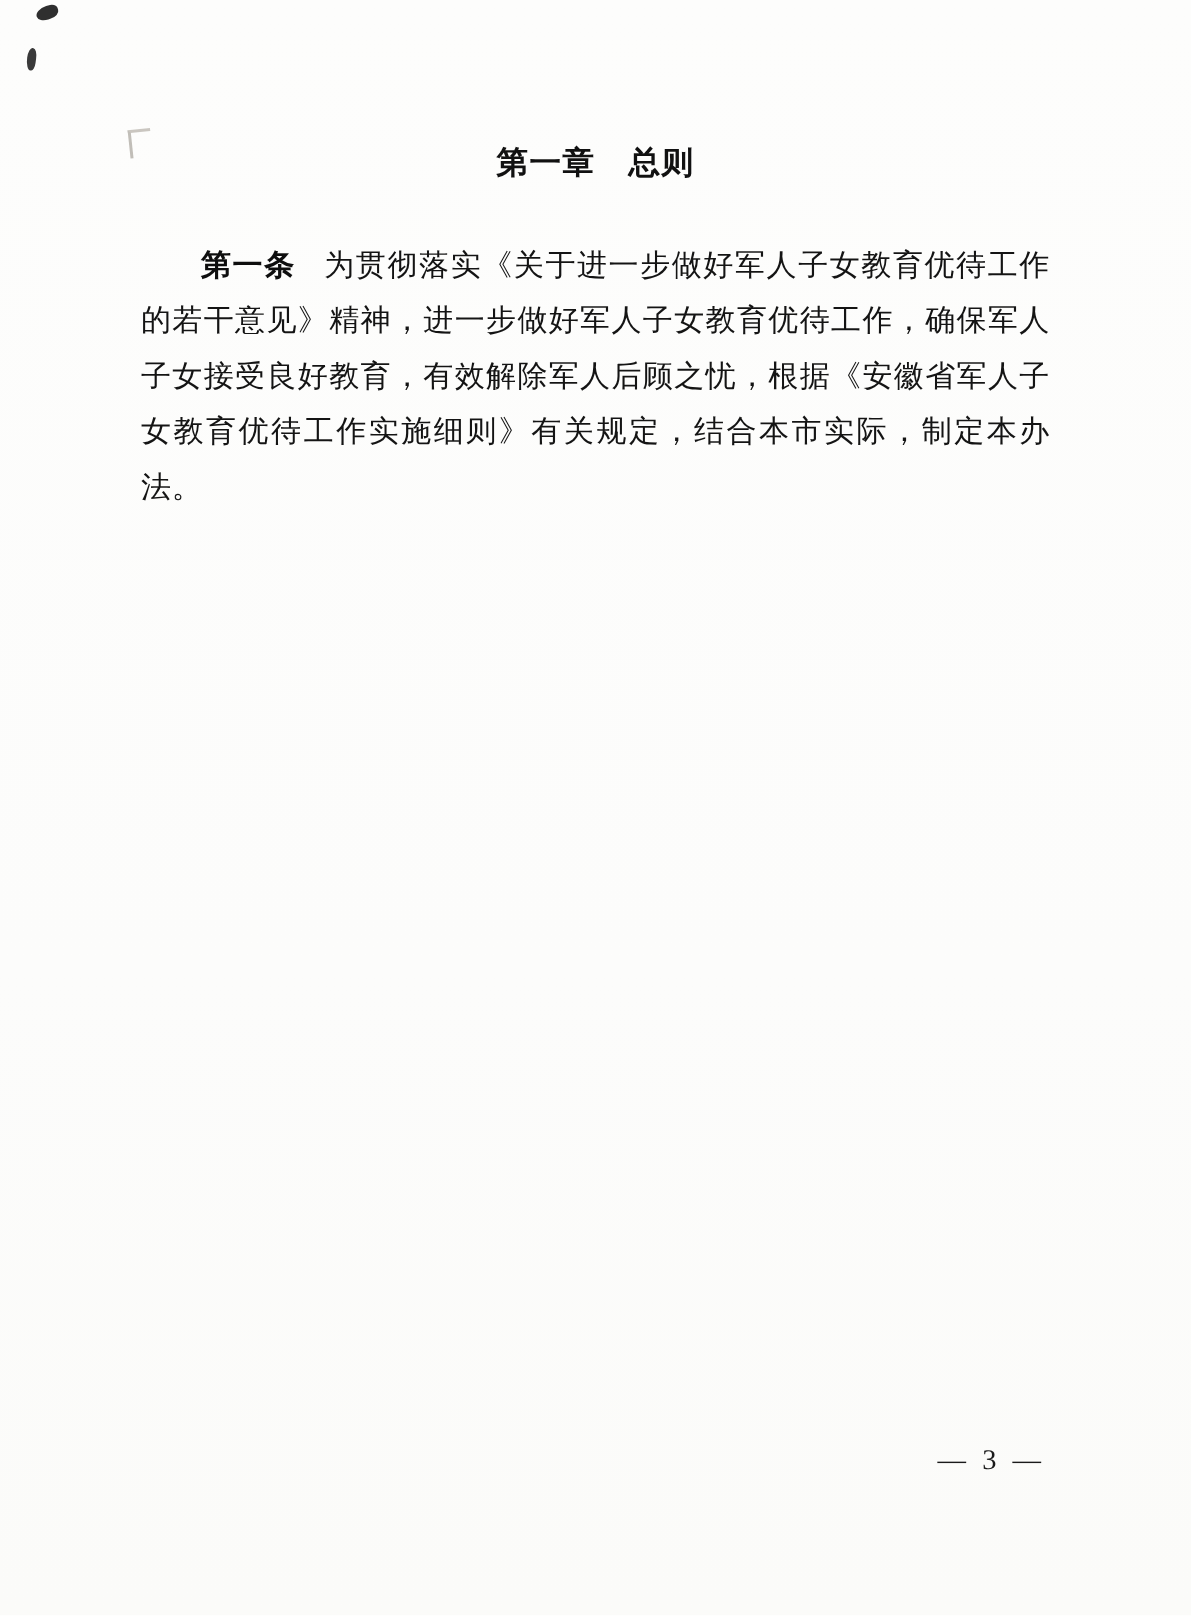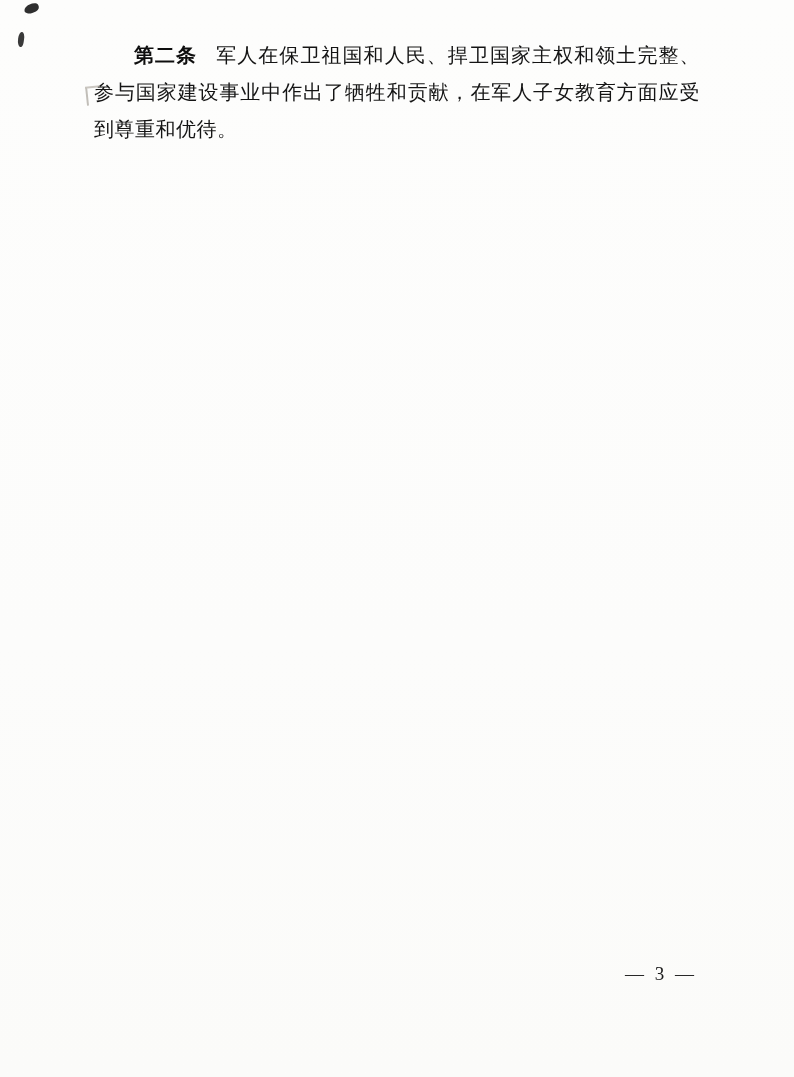--- a/index.html
+++ b/index.html
@@ -93,24 +93,25 @@
 </head>
 <body>
 
 <div class="page">
 
   <div class="artifact artifact-1"></div>
   <div class="artifact artifact-2"></div>
   <div class="artifact artifact-3"></div>
 
 
+  <h2 class="chapter">第一章　总则</h2>
 
   <div class="body-text">
 
+    <p class="article"><span class="article-label">第一条</span><span class="article-text">为贯彻落实《关于进一步做好军人子女教育优待工作的若干意见》精神，进一步做好军人子女教育优待工作，确保军人子女接受良好教育，有效解除军人后顾之忧，根据《安徽省军人子女教育优待工作实施细则》有关规定，结合本市实际，制定本办法。</span></p>
 
-    <p class="article"><span class="article-label">第二条</span><span class="article-text">军人在保卫祖国和人民、捍卫国家主权和领土完整、参与国家建设事业中作出了牺牲和贡献，在军人子女教育方面应受到尊重和优待。</span></p>
 
 
   </div>
 
   <div class="page-number">— 3 —</div>
 
 </div>
 
 </body></html>

